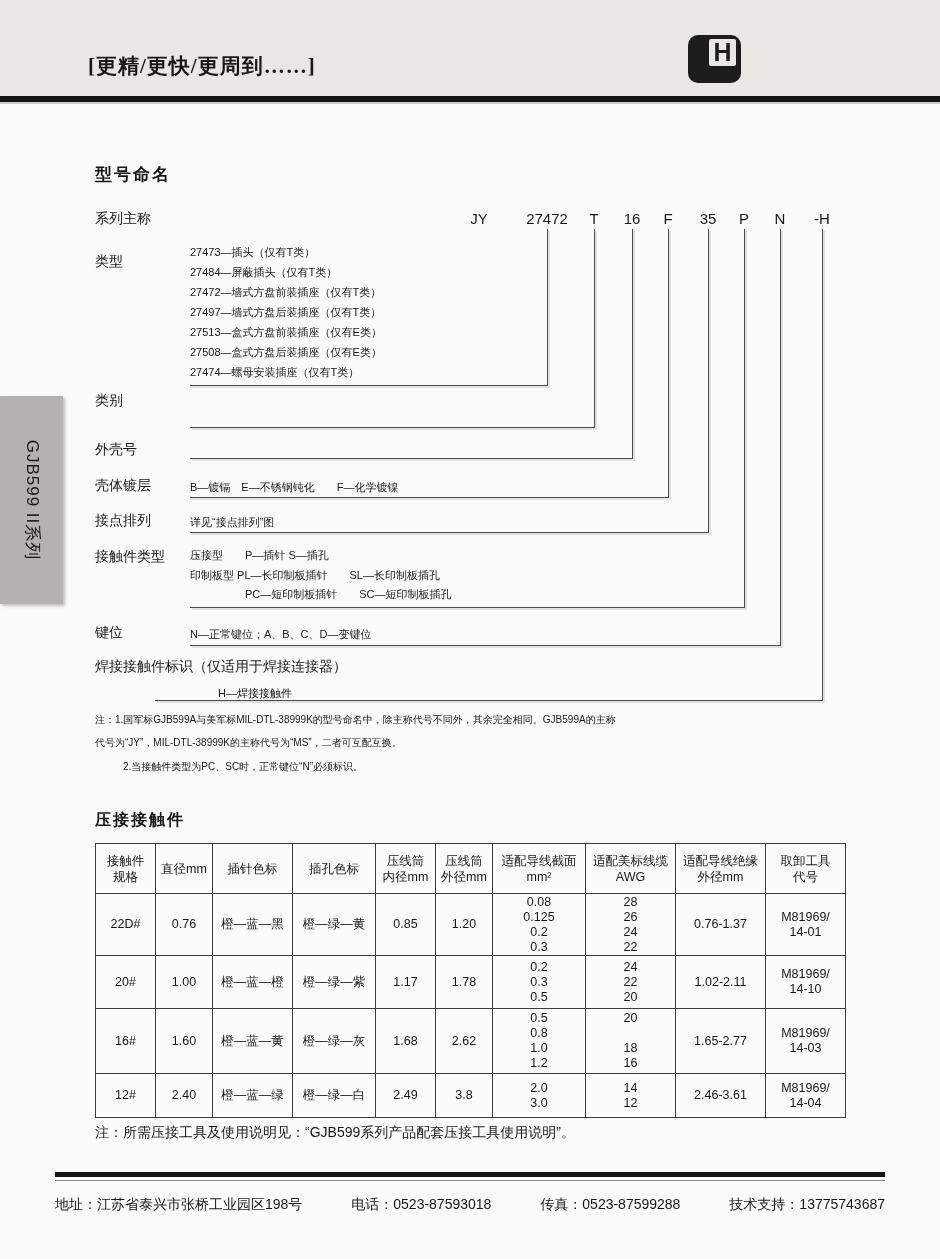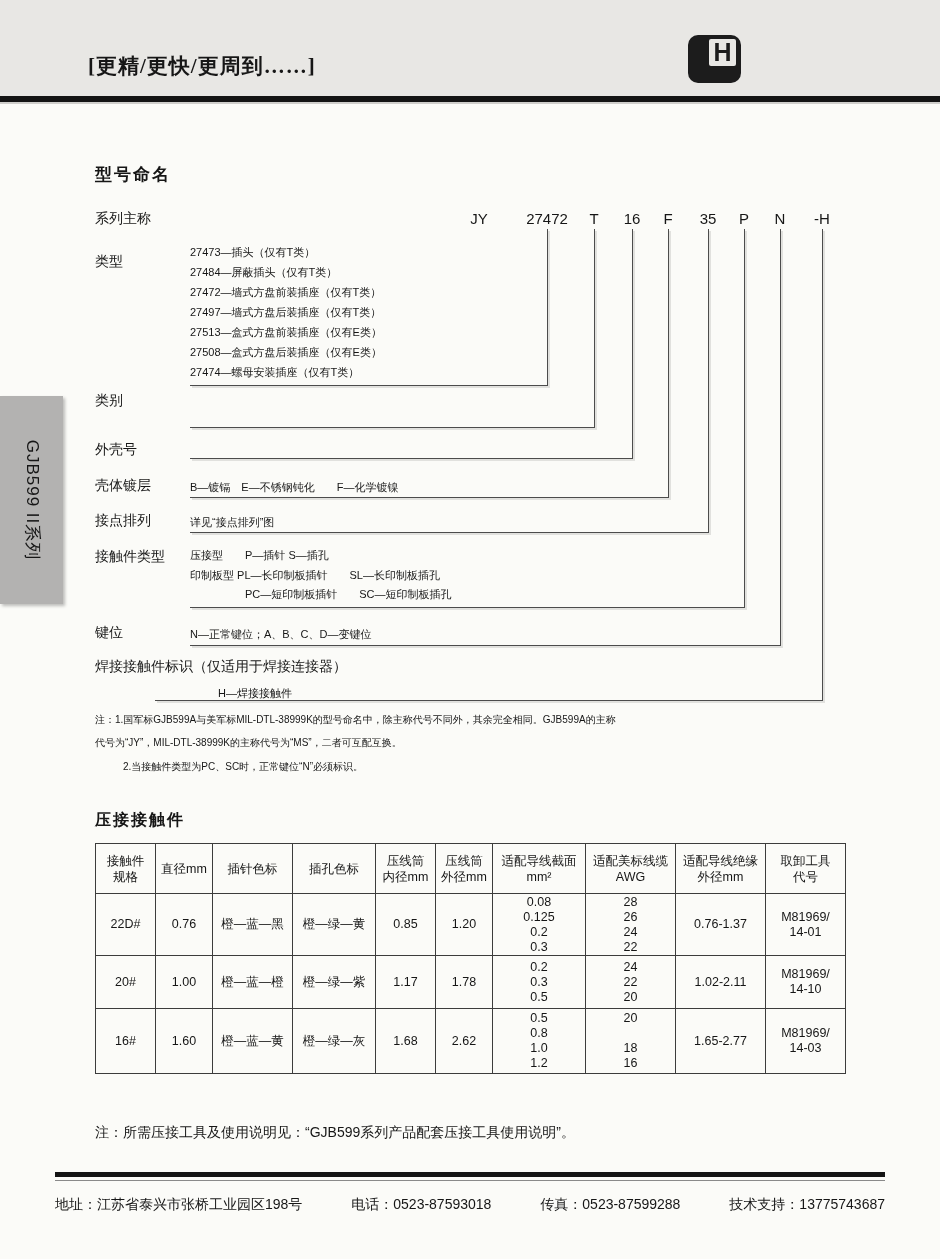--- a/index.html
+++ b/index.html
@@ -206,20 +206,35 @@
 1.0
 1.2</td>
       <td>20
 
 18
 16</td>
       <td>1.65-2.77</td>
       <td>M81969/
 14-03</td>
     </tr>
+    <tr style="height:44px">
+      <td>12#</td>
+      <td>2.40</td>
+      <td>橙—蓝—绿</td>
+      <td>橙—绿—白</td>
+      <td>2.49</td>
+      <td>3.8</td>
+      <td>2.0
+3.0</td>
+      <td>14
+12</td>
+      <td>2.46-3.61</td>
+      <td>M81969/
+14-04</td>
+    </tr>
   </tbody>
     </table>
 
   <div class="tbl-note">注：所需压接工具及使用说明见：“GJB599系列产品配套压接工具使用说明”。</div>
 
   <div class="ft-rule"></div>
   <div class="ft-rule2"></div>
   <div class="footer">
     <span>地址：江苏省泰兴市张桥工业园区198号</span>
     <span>电话：0523-87593018</span>

